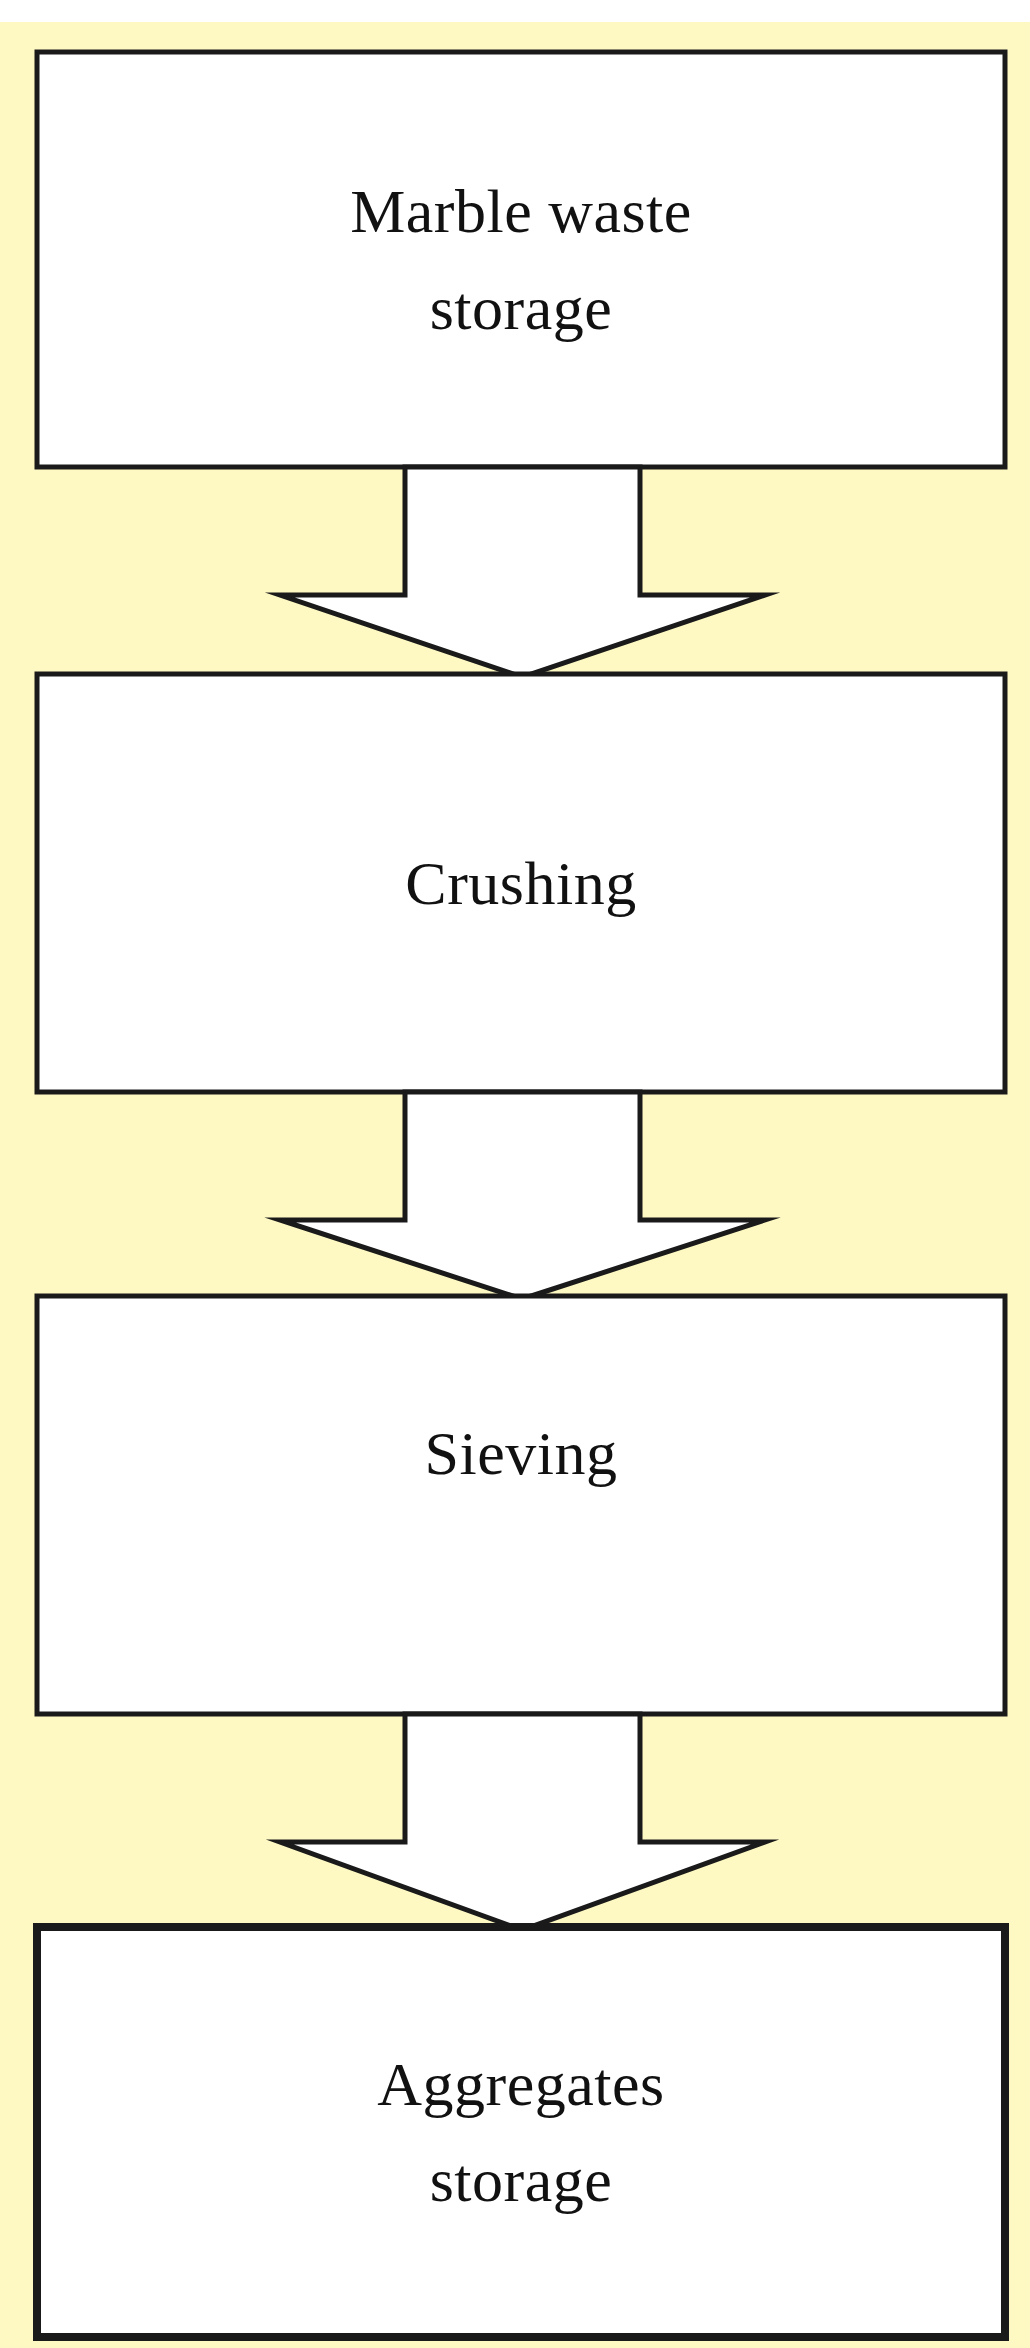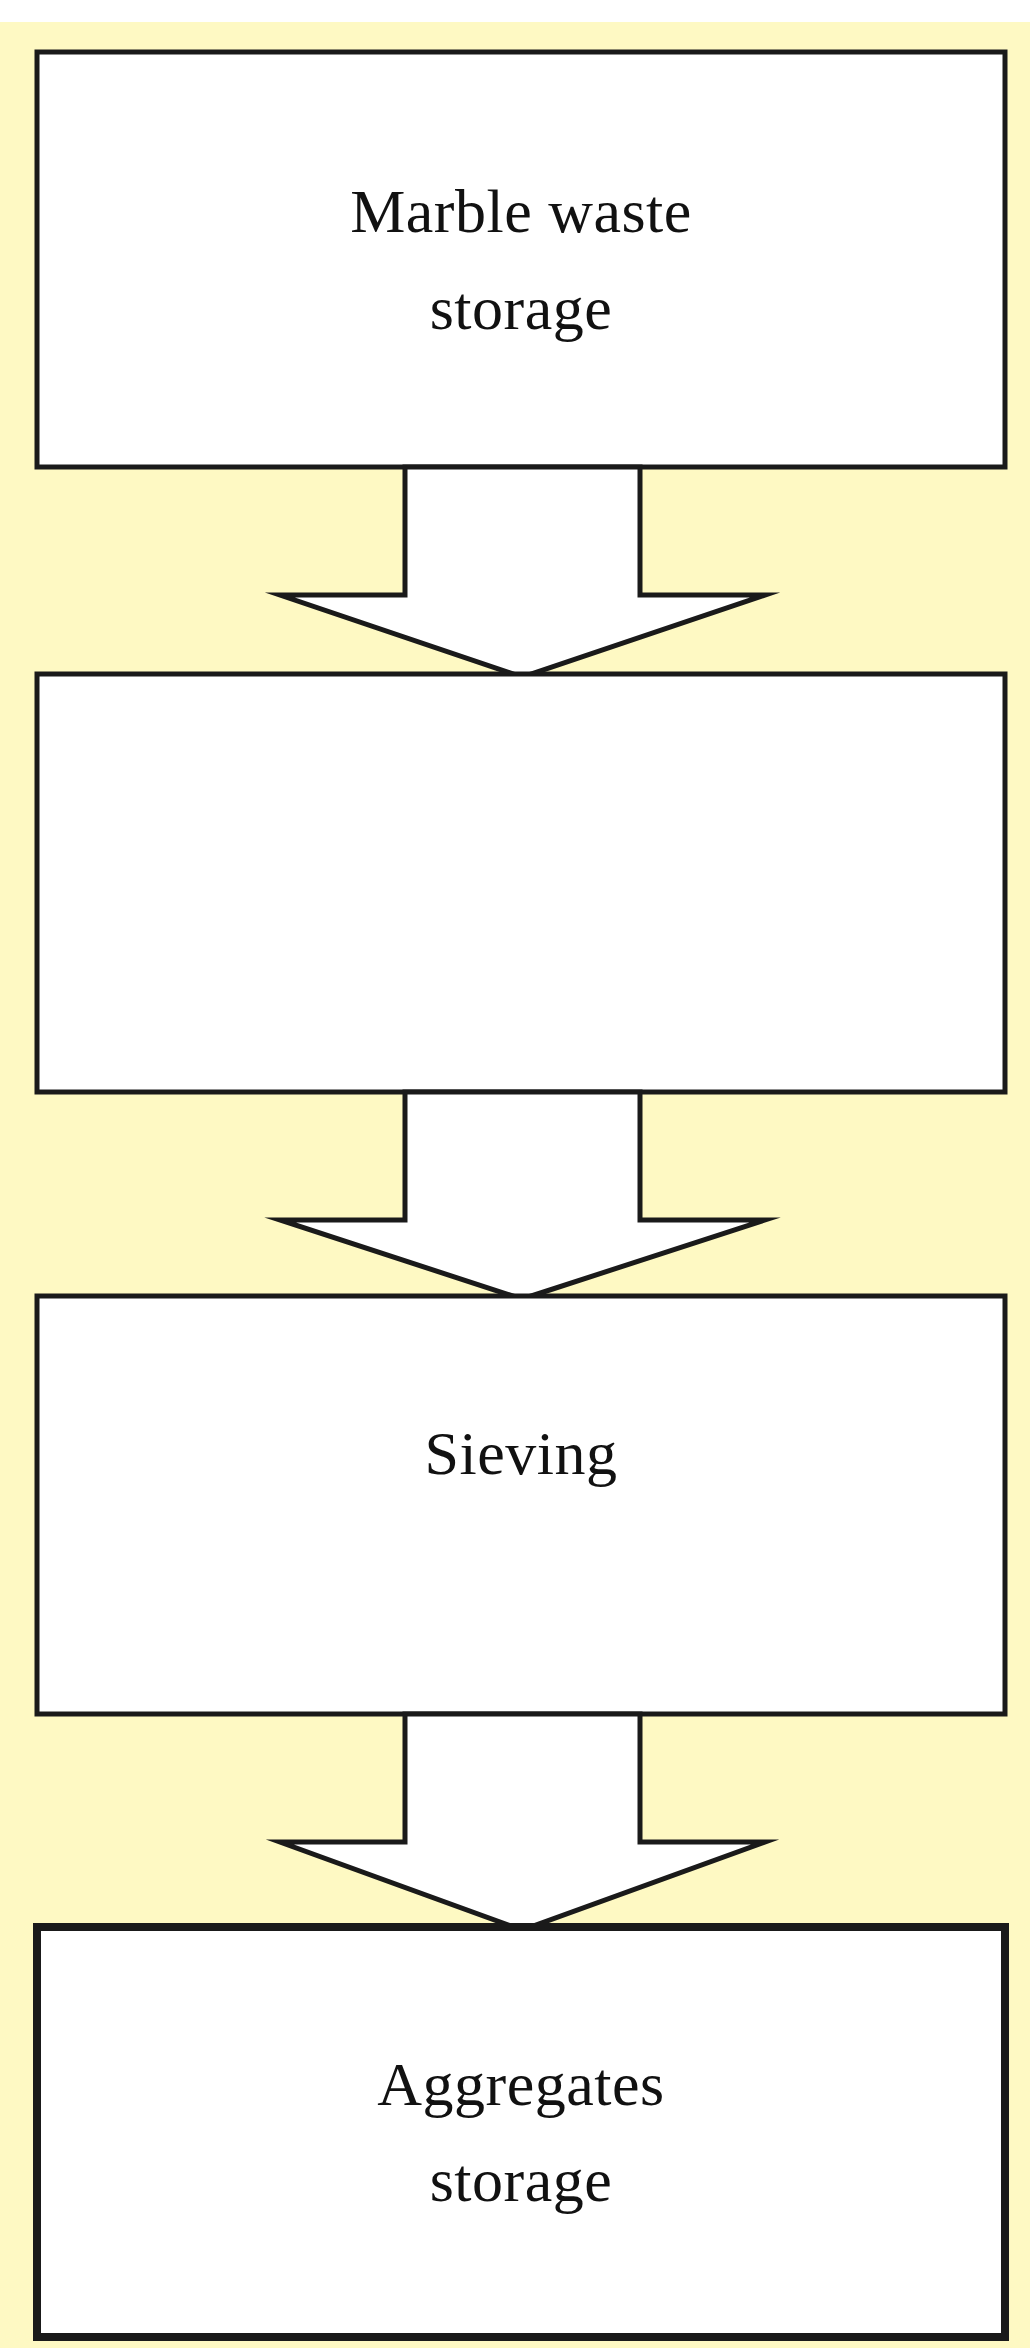--- a/index.html
+++ b/index.html
@@ -76,20 +76,23 @@
     <polygon class="arrow-shape" points="405,1692 405,1820 280,1820 522,1908 765,1820 640,1820 640,1692"></polygon>
 
     <rect class="node-box-shape" x="37" y="1905" width="968" height="410" stroke-width="8"></rect>
   </svg>
 
   <div class="node-label" style="left:37px; top:30px; width:968px; height:415px;">
     <span class="label-line">Marble waste</span>
     <span class="label-line">storage</span>
   </div>
 
+  <div class="node-label" style="left:37px; top:652px; width:968px; height:418px;">
+    <span class="label-line">Crushing</span>
+  </div>
 
   <div class="node-label" style="left:37px; top:1222px; width:968px; height:418px;">
     <span class="label-line">Sieving</span>
   </div>
 
   <div class="node-label" style="left:37px; top:1905px; width:968px; height:410px;">
     <span class="label-line">Aggregates</span>
     <span class="label-line">storage</span>
   </div>
 

